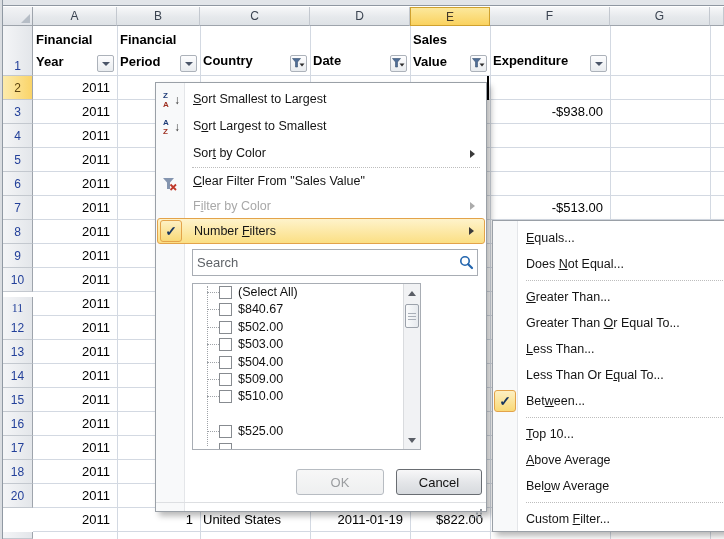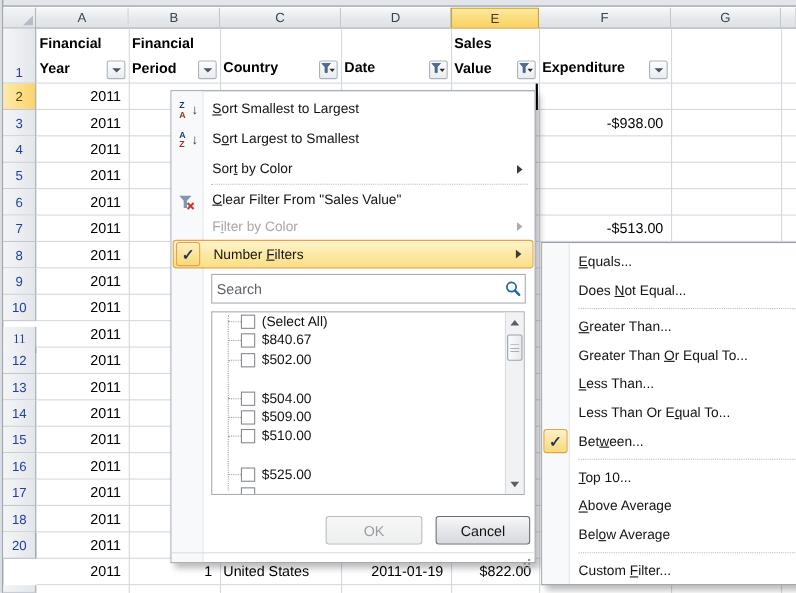--- a/index.html
+++ b/index.html
@@ -53,21 +53,21 @@
   .sorticon .b{position:absolute;left:1px;bottom:-1px;}
   .sorticon .ar{position:absolute;right:0;top:0;font-size:12px;font-weight:normal;color:#333;line-height:16px;}
   .micon{position:absolute;left:5px;top:50%;margin-top:-7px;width:15px;height:14px;}
   
   .searchbox{position:absolute;left:36px;top:166px;width:286px;height:27px;box-sizing:border-box;
              border:1px solid #A8ADB4;background:#fff;display:flex;align-items:center;}
   .searchbox input{flex:1;border:none;outline:none;padding:0 4px;font-family:"Liberation Sans",sans-serif;font-size:13px;color:#333;background:transparent;}
   .searchbox input::placeholder{color:#5F6368;opacity:1;}
   .searchbox .sicon{width:20px;height:18px;flex:0 0 auto;}
   
-  .listbox{position:absolute;left:36px;top:200px;width:285px;height:167px;box-sizing:border-box;
+  .listbox{position:absolute;left:36px;top:200px;width:229px;height:167px;box-sizing:border-box;
            border:1px solid #A8ADB4;background:#fff;overflow:hidden;}
   .lclip{position:absolute;left:0;top:0;right:18px;bottom:0;overflow:hidden;}
   .tree{position:absolute;left:14px;top:2px;height:160px;border-left:1px dotted #9FA3A8;}
   .lrow{position:absolute;left:0;right:0;height:17px;}
   .lrow .stub{position:absolute;left:14px;top:8px;width:12px;border-top:1px dotted #9FA3A8;}
   .lrow .cb{position:absolute;left:26px;top:2px;width:13px;height:13px;box-sizing:border-box;border:1px solid #878B90;background:#fff;}
   .lrow .lbl{position:absolute;left:45px;top:1px;font-size:12.5px;line-height:15px;color:#111;white-space:nowrap;}
   .vscroll{position:absolute;right:0;top:0;bottom:0;width:17px;background:#F1F2F4;border-left:1px solid #D9DBDE;box-sizing:border-box;}
   .sarrow{position:absolute;left:0;width:16px;height:16px;display:flex;align-items:center;justify-content:center;}
   .tri-up{width:0;height:0;border-left:4px solid transparent;border-right:4px solid transparent;border-bottom:5px solid #5A5E66;}
@@ -259,20 +259,25 @@
           <div class="lrow" style="top: 17px;">
             <span class="stub"></span>
             <span class="cb"></span>
             <span class="lbl">$840.67</span>
           </div>
           <div class="lrow" style="top: 35px;">
             <span class="stub"></span>
             <span class="cb"></span>
             <span class="lbl">$502.00</span>
           </div>
+          <div class="lrow" style="top: 52px;">
+            <span class="stub"></span>
+            <span class="cb"></span>
+            <span class="lbl">$503.00</span>
+          </div>
           <div class="lrow" style="top: 70px;">
             <span class="stub"></span>
             <span class="cb"></span>
             <span class="lbl">$504.00</span>
           </div>
           <div class="lrow" style="top: 87px;">
             <span class="stub"></span>
             <span class="cb"></span>
             <span class="lbl">$509.00</span>
           </div>

